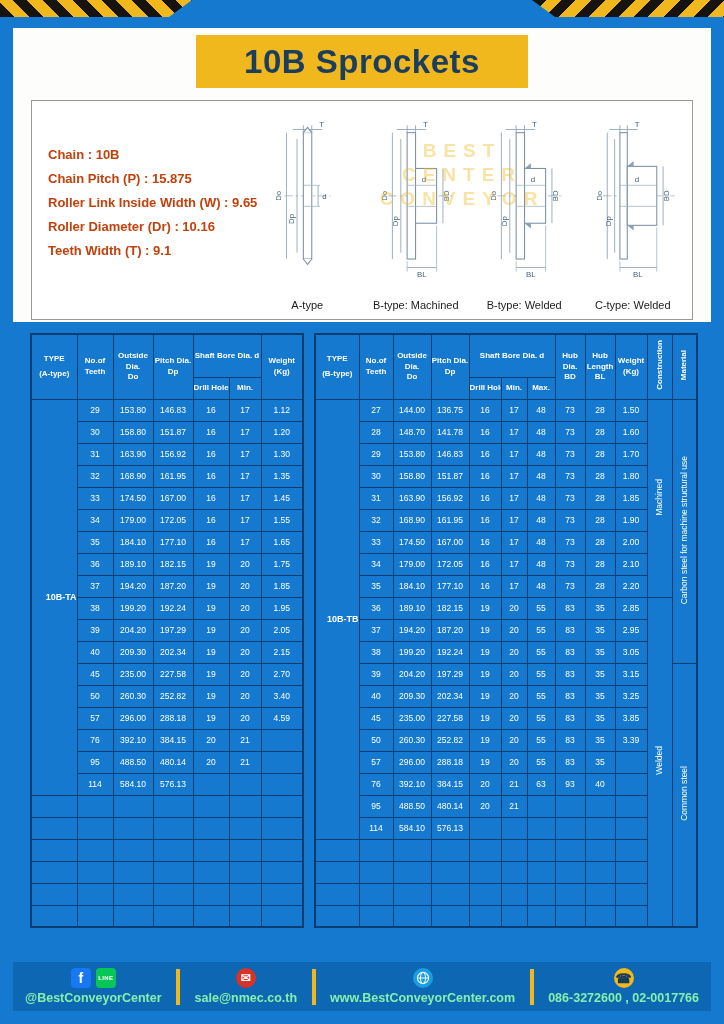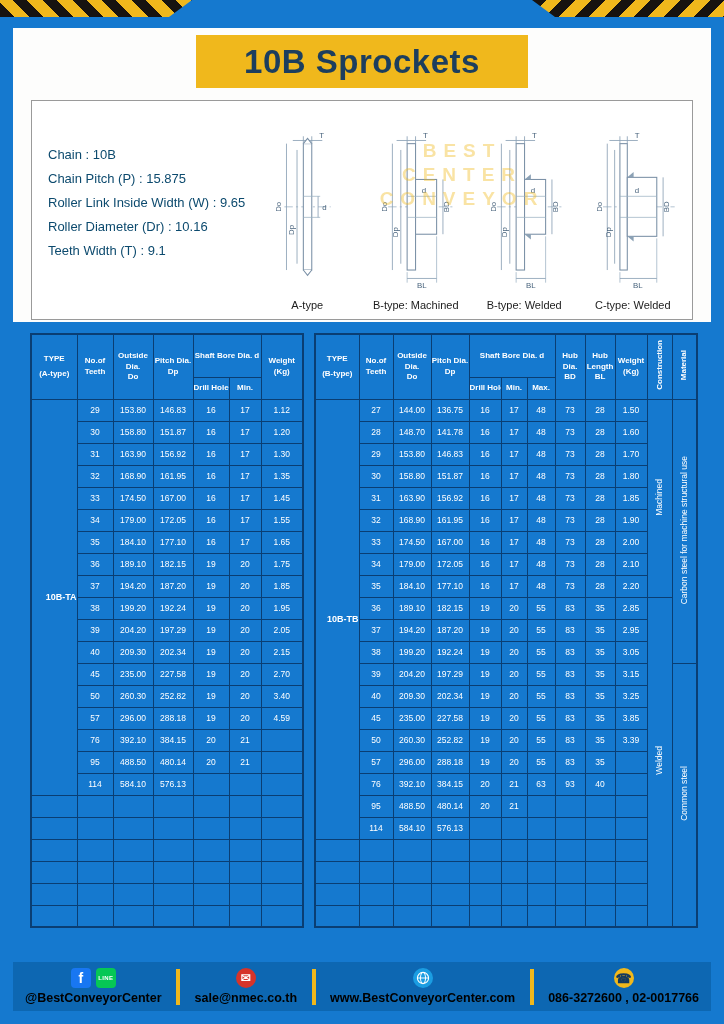--- a/index.html
+++ b/index.html
@@ -19,28 +19,28 @@
 
   .title-banner { position:absolute; left:50%; transform:translateX(-50%); top:35px;
                   width:332px; height:53px; background:#f0b81c;
                   display:flex; align-items:center; justify-content:center; }
   .title-banner h1 { font-size:33px; font-weight:bold; color:#1c3e5e; letter-spacing:0.5px;text-align:right; }
 
   .spec-panel { position:absolute; left:31px; right:31px; top:100px; height:220px;
                 background:#ffffff; border:1px solid #9a9a9a; overflow:hidden; }
 
   .spec-list { position:absolute; left:16px; top:46px; }
-  .spec-line { font-size:13px; font-weight:normal; color:#0c4a6e; margin-bottom:9px; white-space:nowrap; }
+  .spec-line { font-size:13px; font-weight:bold; color:#c2410c; margin-bottom:9px; white-space:nowrap; }
 
   .diagrams { position:absolute; left:222px; right:6px; top:4px; bottom:0;
               display:flex; gap:2px; }
   .diag { flex:1; display:flex; flex-direction:column; align-items:center; justify-content:flex-end;
           padding-bottom:8px; }
   .diag svg { display:block; height:158px; }
-  .caption { font-size:11px; color:#1c1c1c; margin-top:10px; white-space:nowrap; }
+  .caption { font-size:11px; color:#1c1c1c; margin-top:21px; white-space:nowrap; }
 
   .part { fill:#ffffff; stroke:#7a90a6; stroke-width:1; }
   .dimstroke line, line.dimstroke { stroke:#8ba1b5; stroke-width:0.8; }
   .thin { stroke:#9ab0c2; stroke-width:0.7; }
   .axis { stroke:#a5b8c9; stroke-width:0.8; stroke-dasharray:8 3 2 3; }
   .dim { fill:#49647d; font-size:7.5px; font-family:"Liberation Sans",sans-serif; }
   .weld { fill:#8ba1b5; }
 
   .watermark { position:absolute; left:255px; top:38px; width:350px; text-align:center;
                color:rgba(240,184,28,0.40); font-weight:bold; pointer-events:none; }
@@ -58,21 +58,21 @@
   .th-gap { height:5px; }
   .vert span { display:inline-block; writing-mode:vertical-rl; transform:rotate(180deg);
                white-space:nowrap; line-height:1; font-size:8px; }
   td.vert span { font-size:8.5px; }
 
   
   .footer { position:absolute; left:13px; right:13px; bottom:13px; height:49px; background:#0d67b2;
             display:flex; align-items:center; justify-content:space-between; padding:0 12px; }
   .fgroup { display:flex; flex-direction:column; align-items:center; justify-content:center; gap:3px; }
   .ficons { display:flex; gap:5px; }
-  .flabel { color:#000000; font-weight:bold; font-size:12.5px; white-space:nowrap; }
+  .flabel { color:#86efac; font-weight:bold; font-size:12.5px; white-space:nowrap; }
   .fsep { width:4px; height:36px; background:#f0b81c; flex:0 0 auto; }
   .icon { width:20px; height:20px; display:flex; align-items:center; justify-content:center;
           font-weight:bold; color:#fff; }
   .icon.fb   { background:#1877f2; border-radius:4px; font-size:14px; }
   .icon.line { background:#06c755; border-radius:4px; font-size:6px; letter-spacing:0.3px; }
   .icon.mail { background:#d6342a; border-radius:50%; font-size:12px; }
   .icon.globe{ background:#1b9de2; border-radius:50%; }
   .icon.phone{ background:#f0b81c; border-radius:50%; color:#143a5e; font-size:13px; }
 </style>
 </head>

